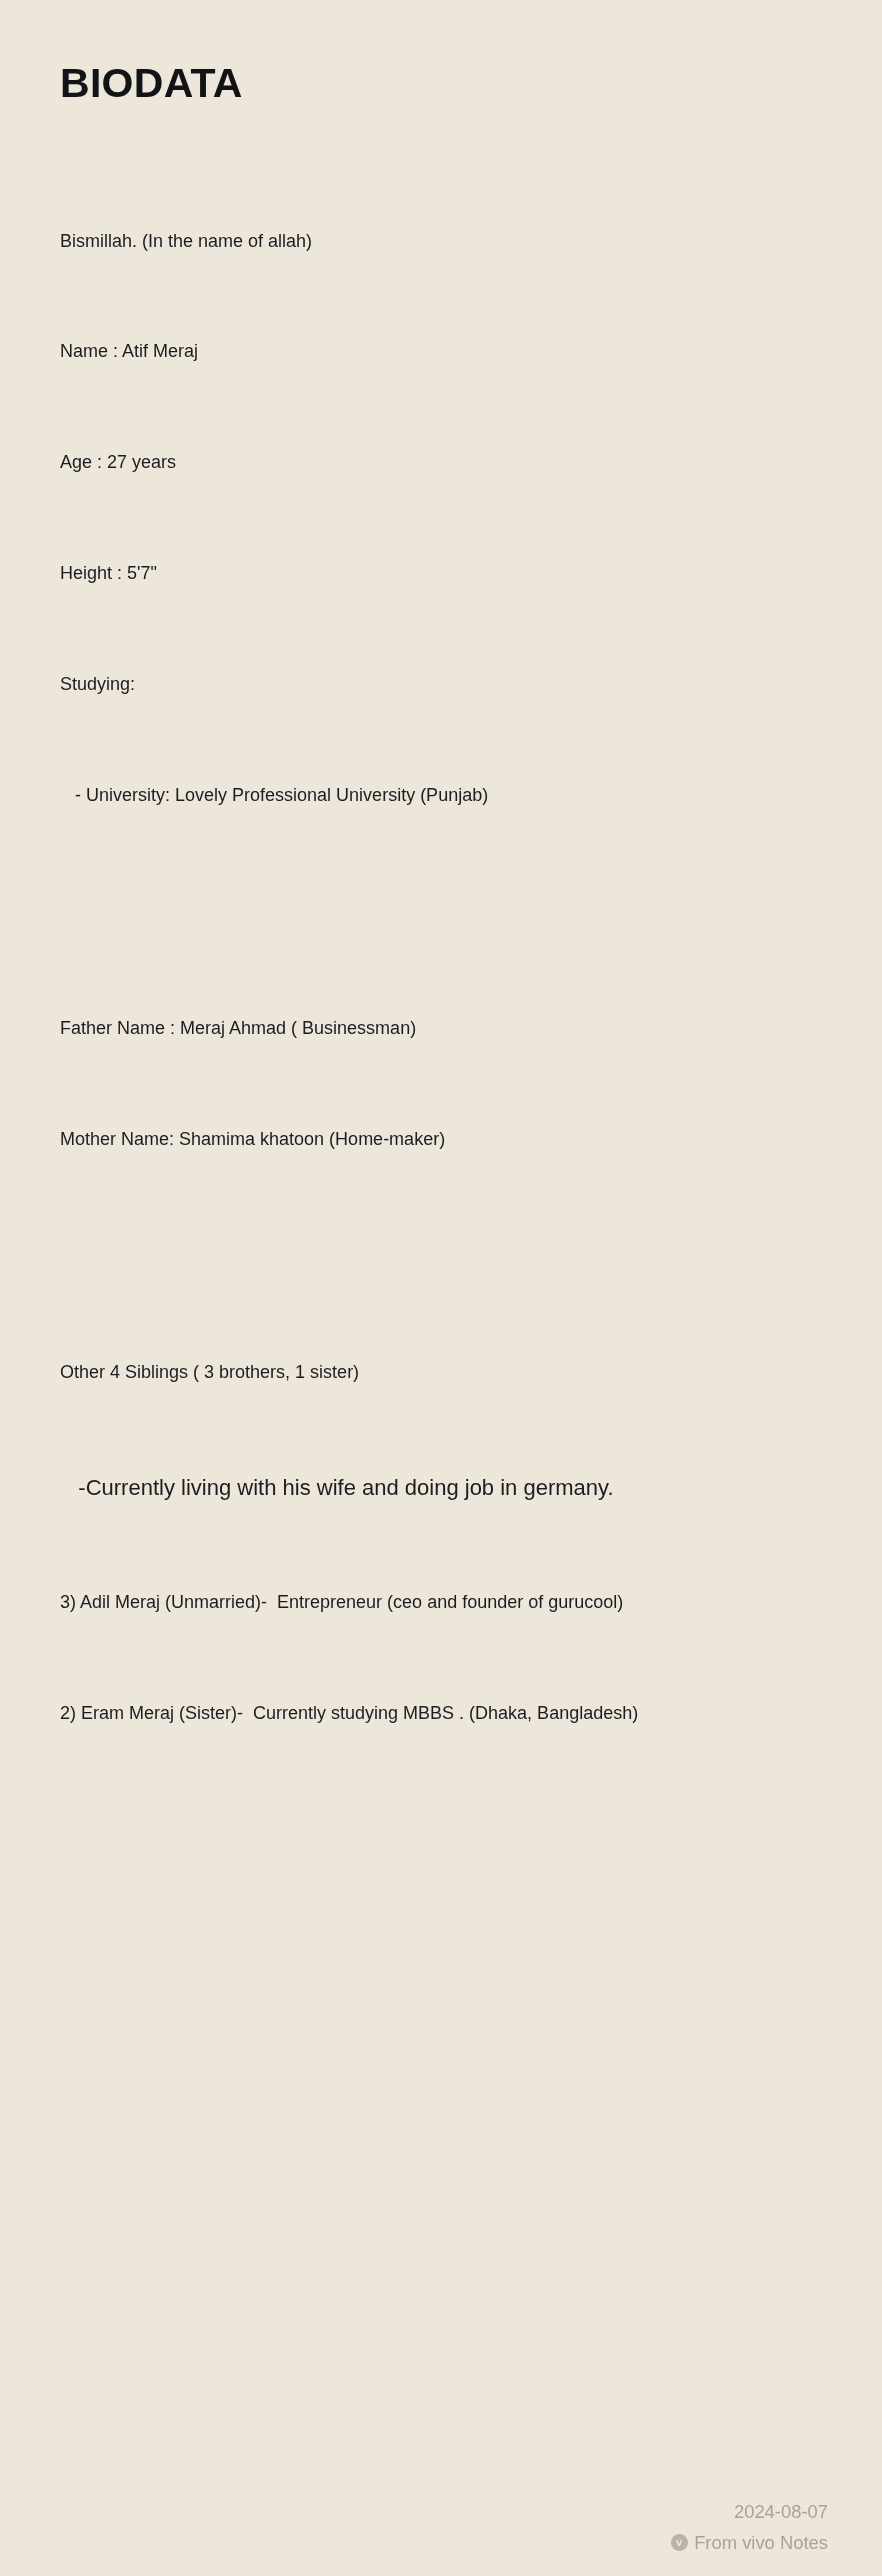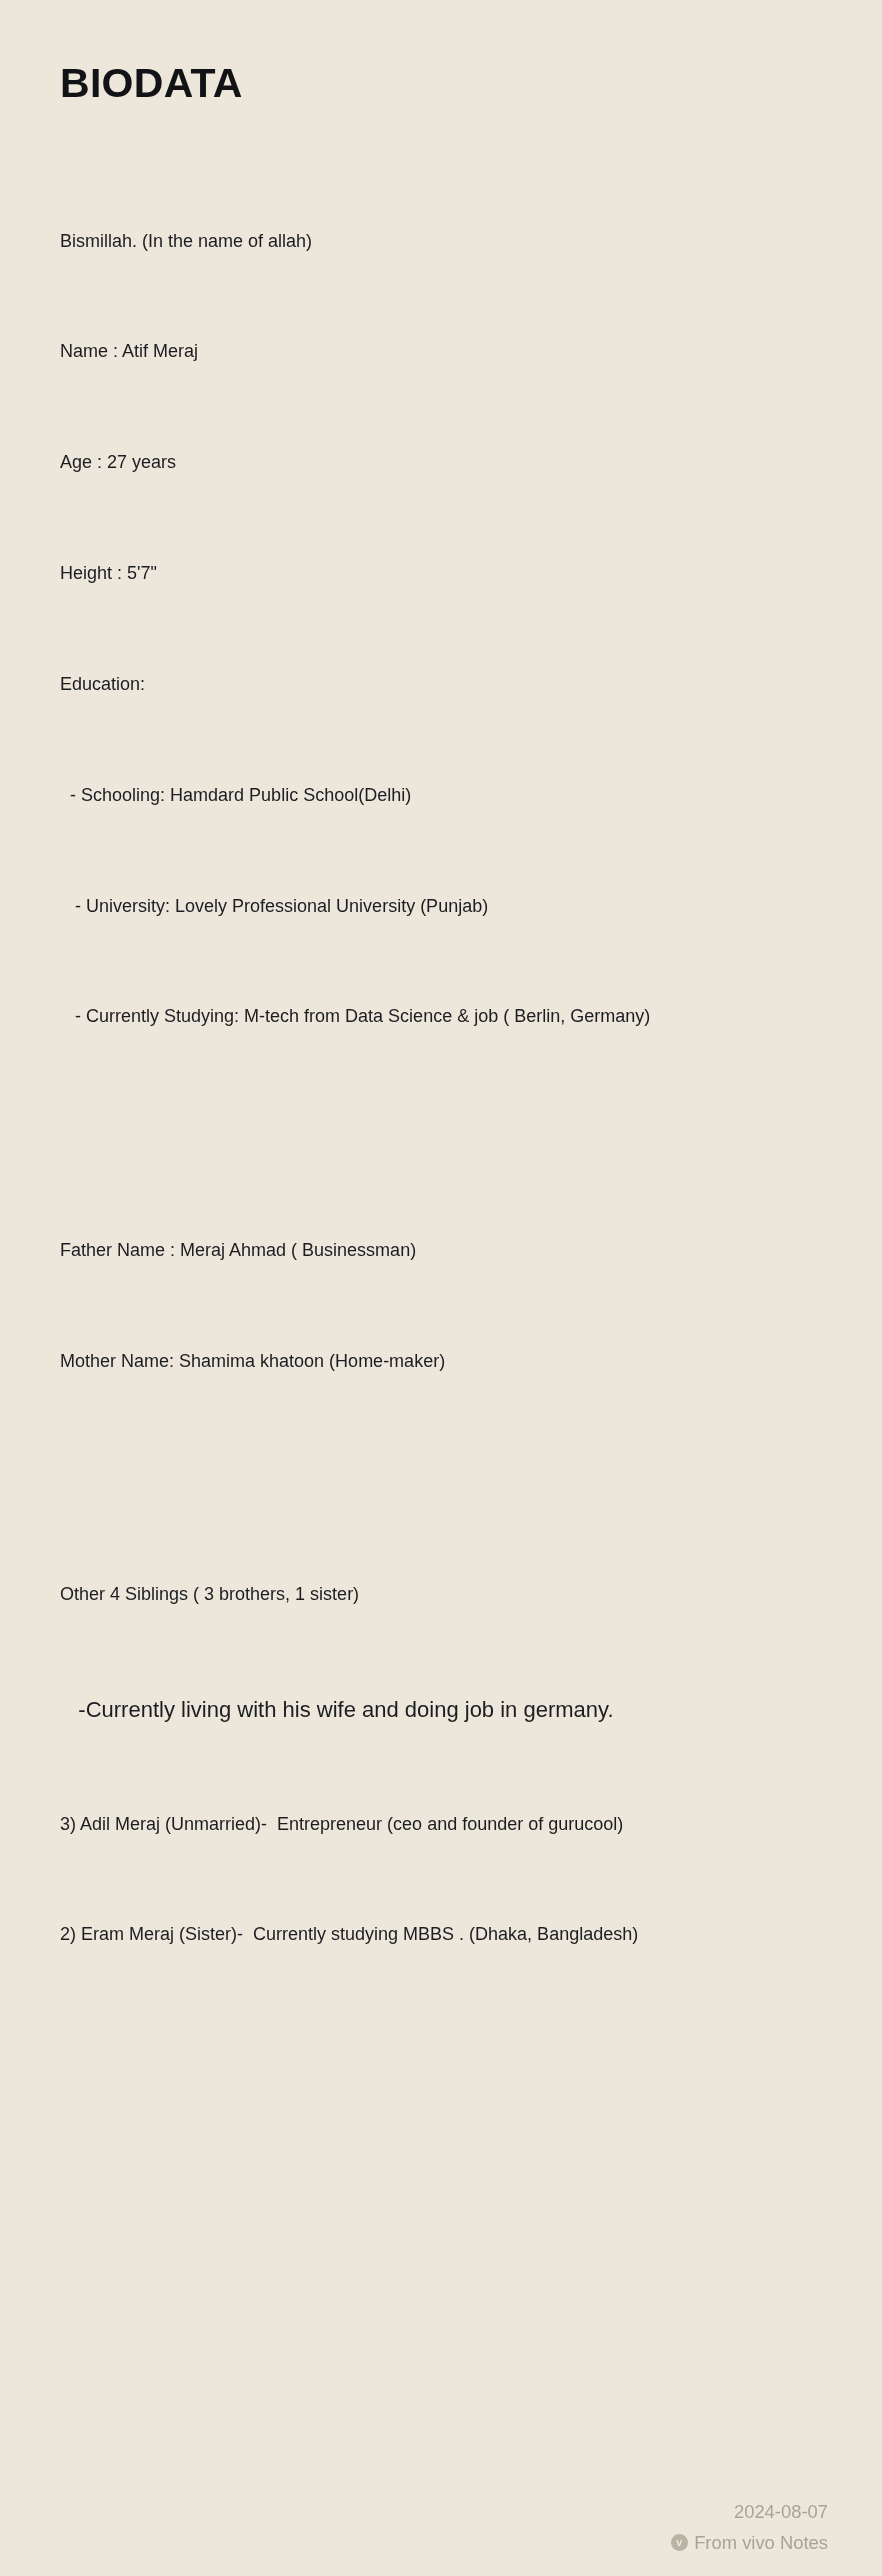--- a/index.html
+++ b/index.html
@@ -97,24 +97,22 @@
 
 <div class="page">
 
   <h1 class="doc-title">BIODATA</h1>
 
   <div class="body-text">
     <div class="line">Bismillah. (In the name of allah)</div>
     <div class="line">Name : Atif Meraj</div>
     <div class="line">Age : 27 years</div>
     <div class="line">Height : 5'7"</div>
-    <div class="line">Education:</div>
-    <div class="line">  - Schooling: Hamdard Public School(Delhi)</div>
+    <div class="line">Studying:</div>
     <div class="line">   - University: Lovely Professional University (Punjab)</div>
-    <div class="line">   - Currently Studying: M-tech from Data Science &amp; job ( Berlin, Germany)</div>
     <div class="blank"></div>
     <div class="line">Father Name : Meraj Ahmad ( Businessman)</div>
     <div class="line">Mother Name: Shamima khatoon (Home-maker)</div>
     <div class="blank"></div>
     <div class="line">Other 4 Siblings ( 3 brothers, 1 sister)</div>
     <div class="line small">   -Currently living with his wife and doing job in germany.</div>
     <div class="line">3) Adil Meraj (Unmarried)-  Entrepreneur (ceo and founder of gurucool)</div>
     <div class="line">2) Eram Meraj (Sister)-  Currently studying MBBS . (Dhaka, Bangladesh)</div>
     
   </div>

